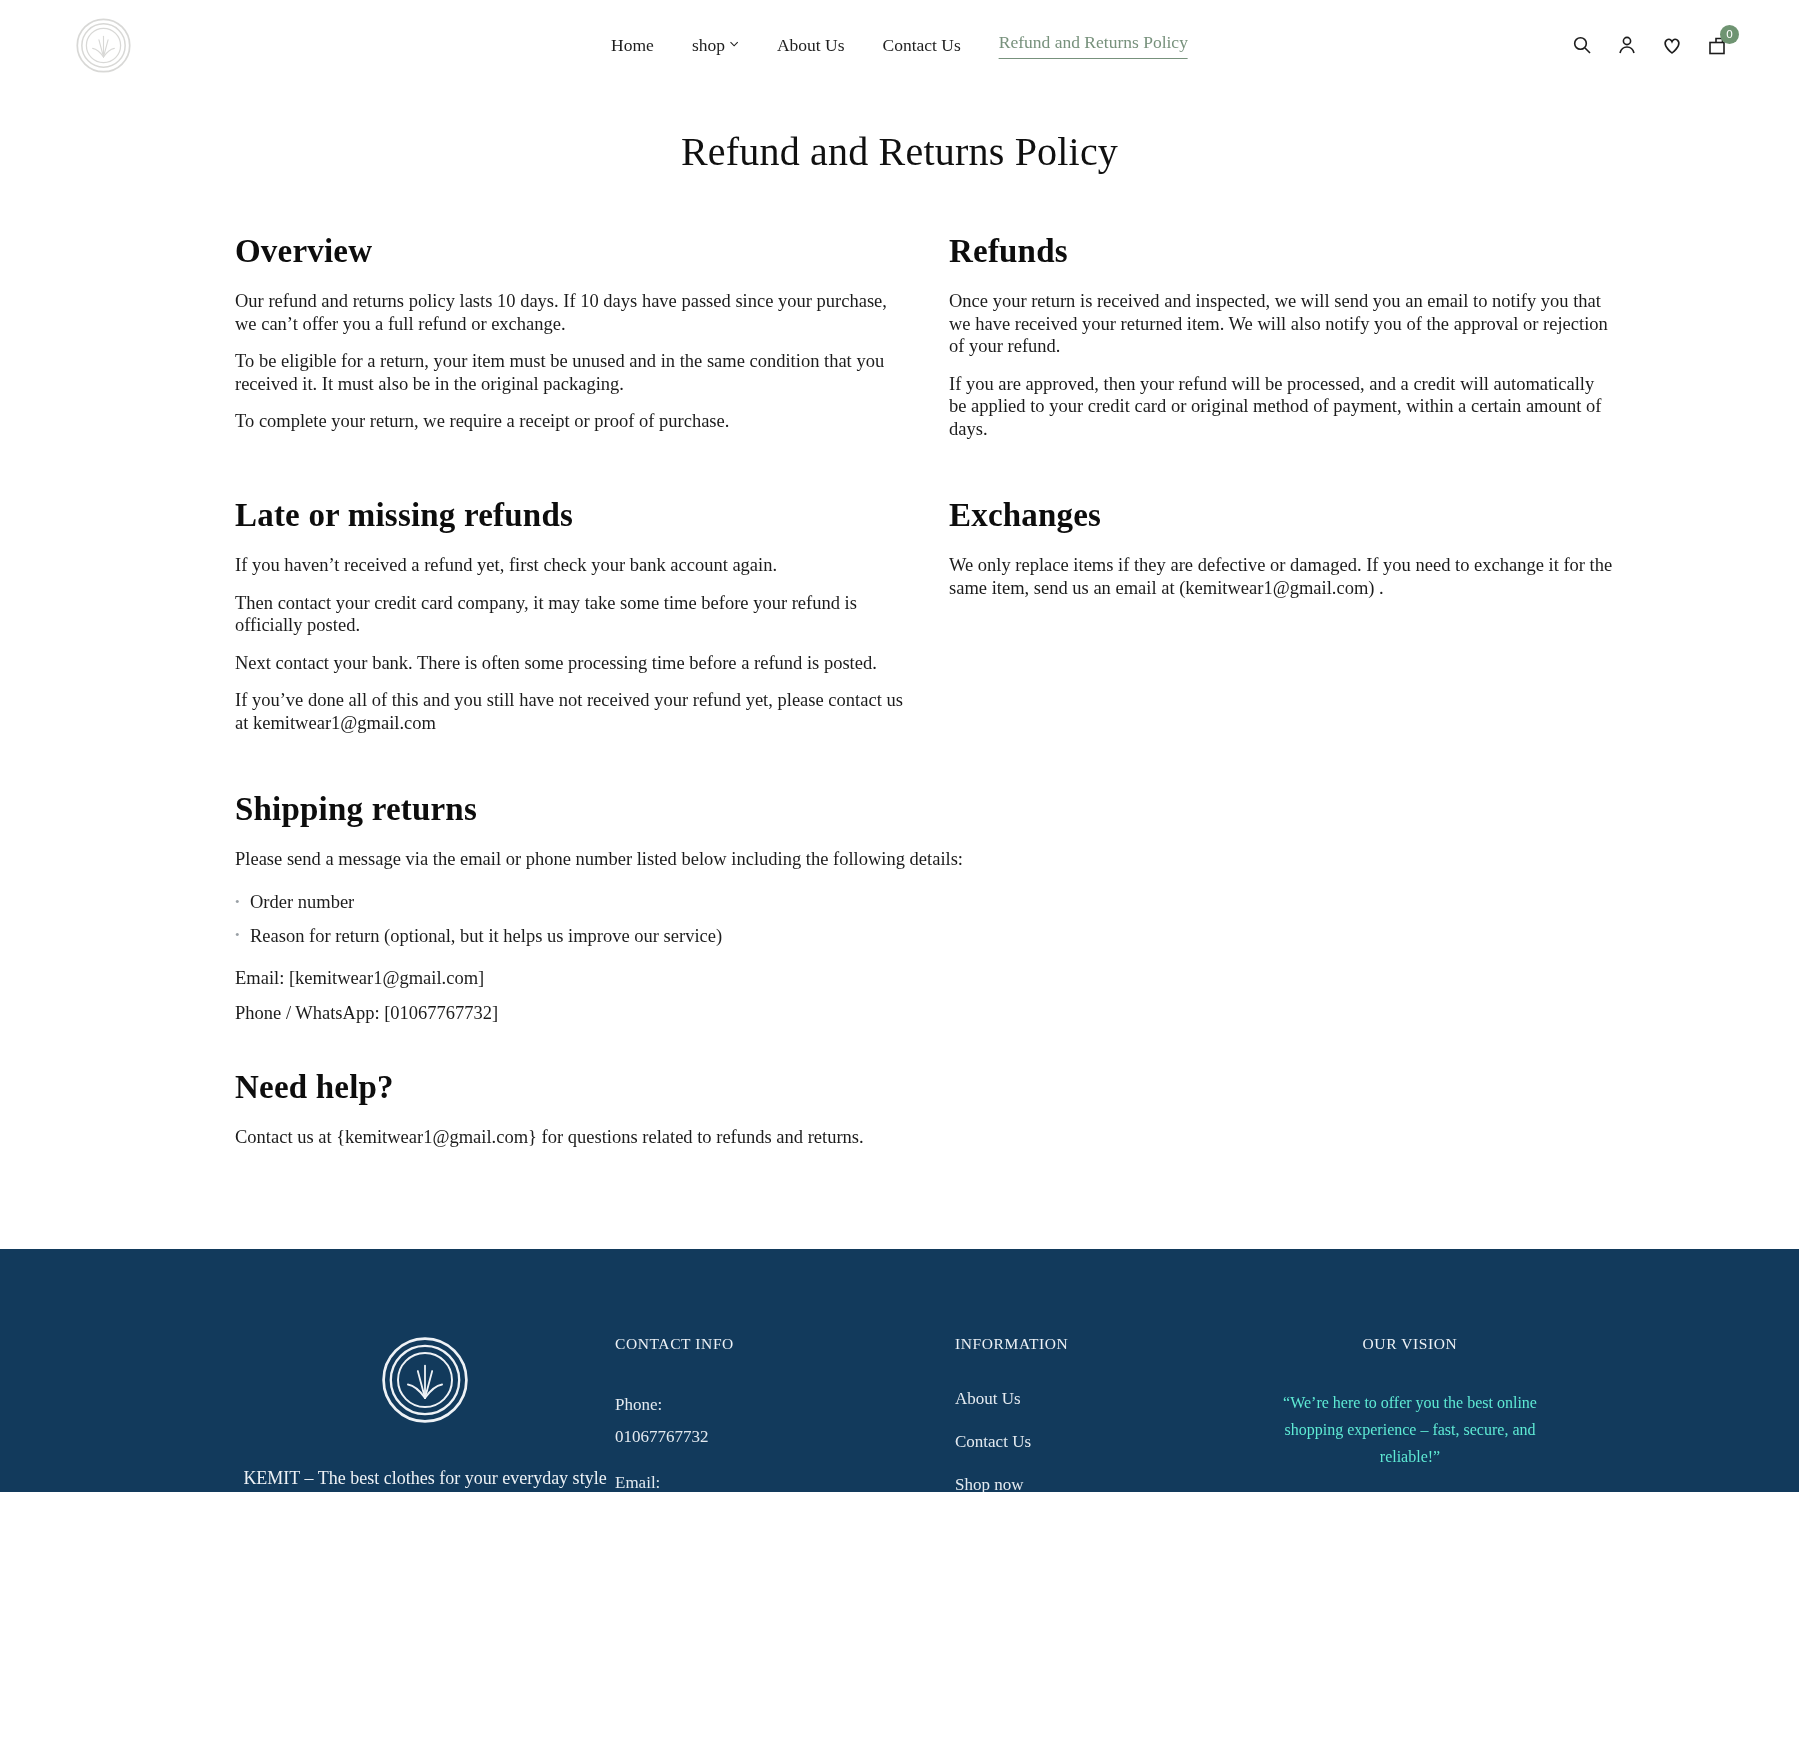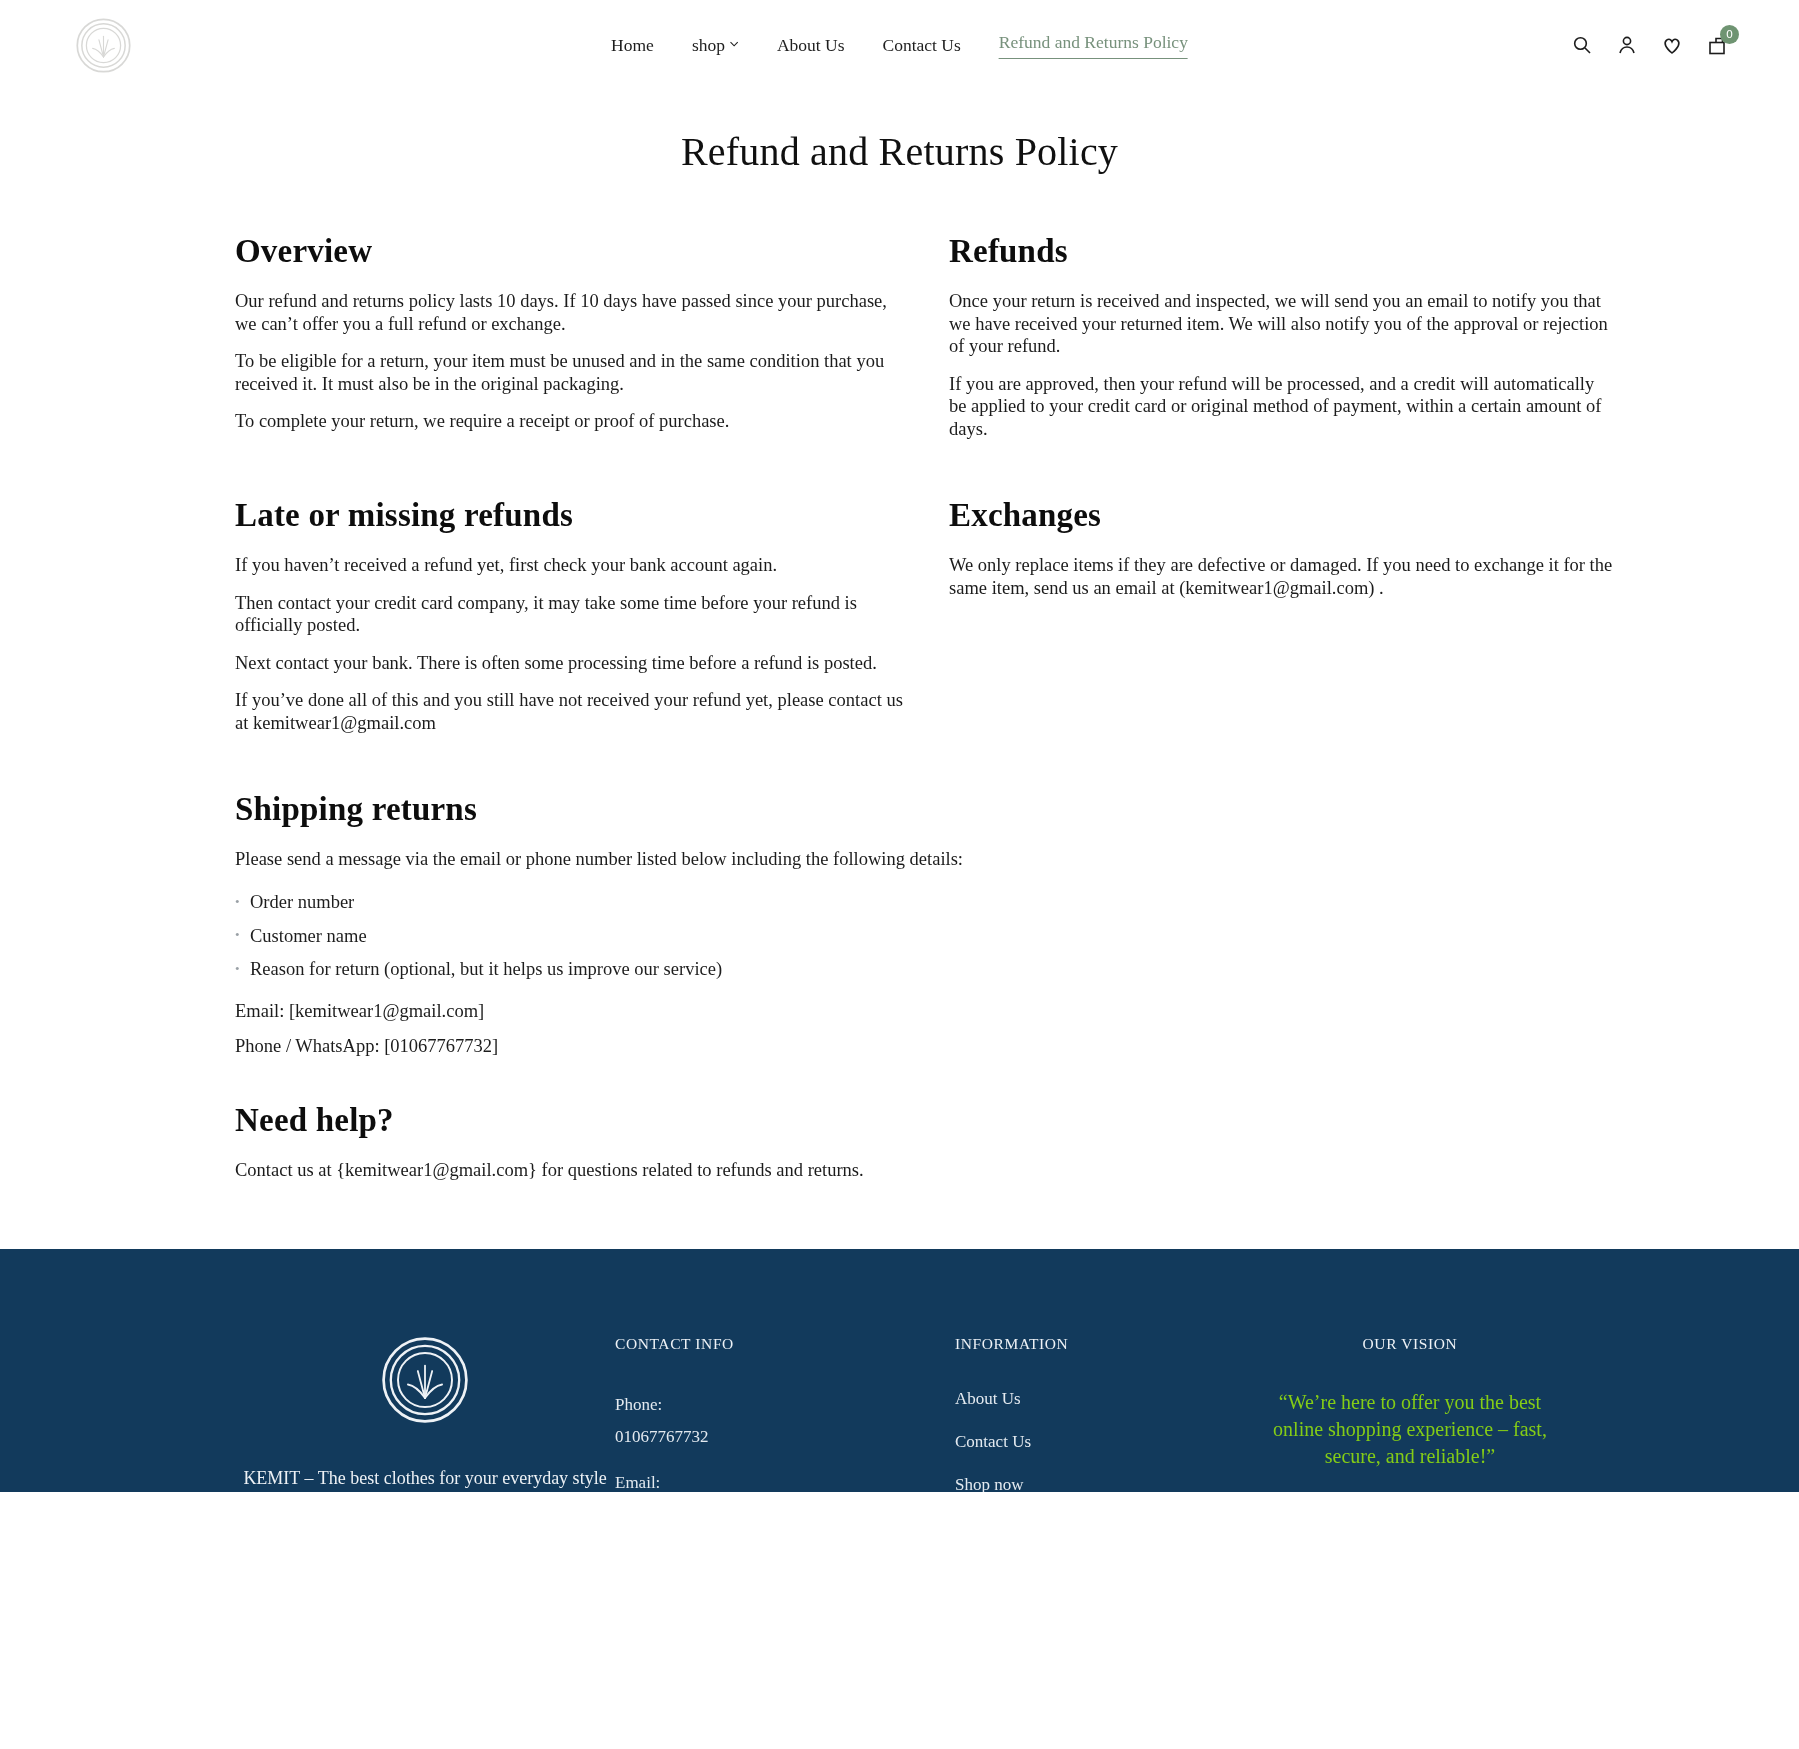--- a/index.html
+++ b/index.html
@@ -43,21 +43,21 @@
   .footer .logo-emblem { width:90px; height:90px; color:#eef2f6; margin:0 auto; }
   .tagline { font-size:18px; line-height:27px; margin-top:40px; color:#edf1f5; }
   .socials { margin-top:48px; display:flex; justify-content:center; gap:42px; }
   .social { width:19px; height:19px; color:#f0f4f8; cursor:pointer; }
   .social svg { display:block; }
   .fhead { font-size:15.5px; letter-spacing:.6px; font-weight:400; color:#eef2f6; margin-bottom:36px; }
   .fcol-vision .fhead { text-align:center; }
   .fline { font-size:17px; line-height:32px; color:#e4eaf0; }
   .fgap { height:14px; }
   .flink { display:block; font-size:17px; line-height:20px; margin-bottom:23px; color:#e4eaf0; text-decoration:none; }
-  .vision-quote { font-size:20px; line-height:27px; text-align:center; color:#84cc16; padding:0 6px; }
+  .vision-quote { font-size:16px; line-height:27px; text-align:center; color:#5eead4; padding:0 6px; }
 
   
   .bottombar { height:86px; background:#040404; position:relative; display:flex; align-items:center; }
   .payments { display:flex; gap:11px; margin-left:228px; }
   .paycard { width:45px; height:31px; border-radius:3px; background:#fff; display:flex; align-items:center; justify-content:center; font-family:Liberation Sans, sans-serif;padding-left:24px; }
   .paycard.visa span { color:#1a1f71; font-size:12px; font-weight:bold; font-style:italic; letter-spacing:.3px; }
   .paycard.amex { background:#6d28d9; }
   .paycard.amex span { color:#fff; font-size:10px; font-weight:bold; letter-spacing:.5px; }
   .mc-circles { position:relative; width:30px; height:19px; }
   .mc-circles i { position:absolute; top:0; width:19px; height:19px; border-radius:50%; }
@@ -174,21 +174,20 @@
           <h2>Exchanges</h2>
           <p>We only replace items if they are defective or damaged. If you need to exchange it for the same item, send us an email at (kemitwear1@gmail.com) .</p>
         </section>
       </div>
 
       <section class="section">
         <h2>Shipping returns</h2>
         <p>Please send a message via the email or phone number listed below including the following details:</p>
         <ul class="blist">
           <li>Order number</li>
-          <li>Customer name</li>
           <li>Reason for return (optional, but it helps us improve our service)</li>
         </ul>
         <div class="contact-lines">
           <p>Email: [kemitwear1@gmail.com]</p>
           <p>Phone / WhatsApp: [01067767732]</p>
         </div>
       </section>
 
       <section class="section">
         <h2>Need help?</h2>

